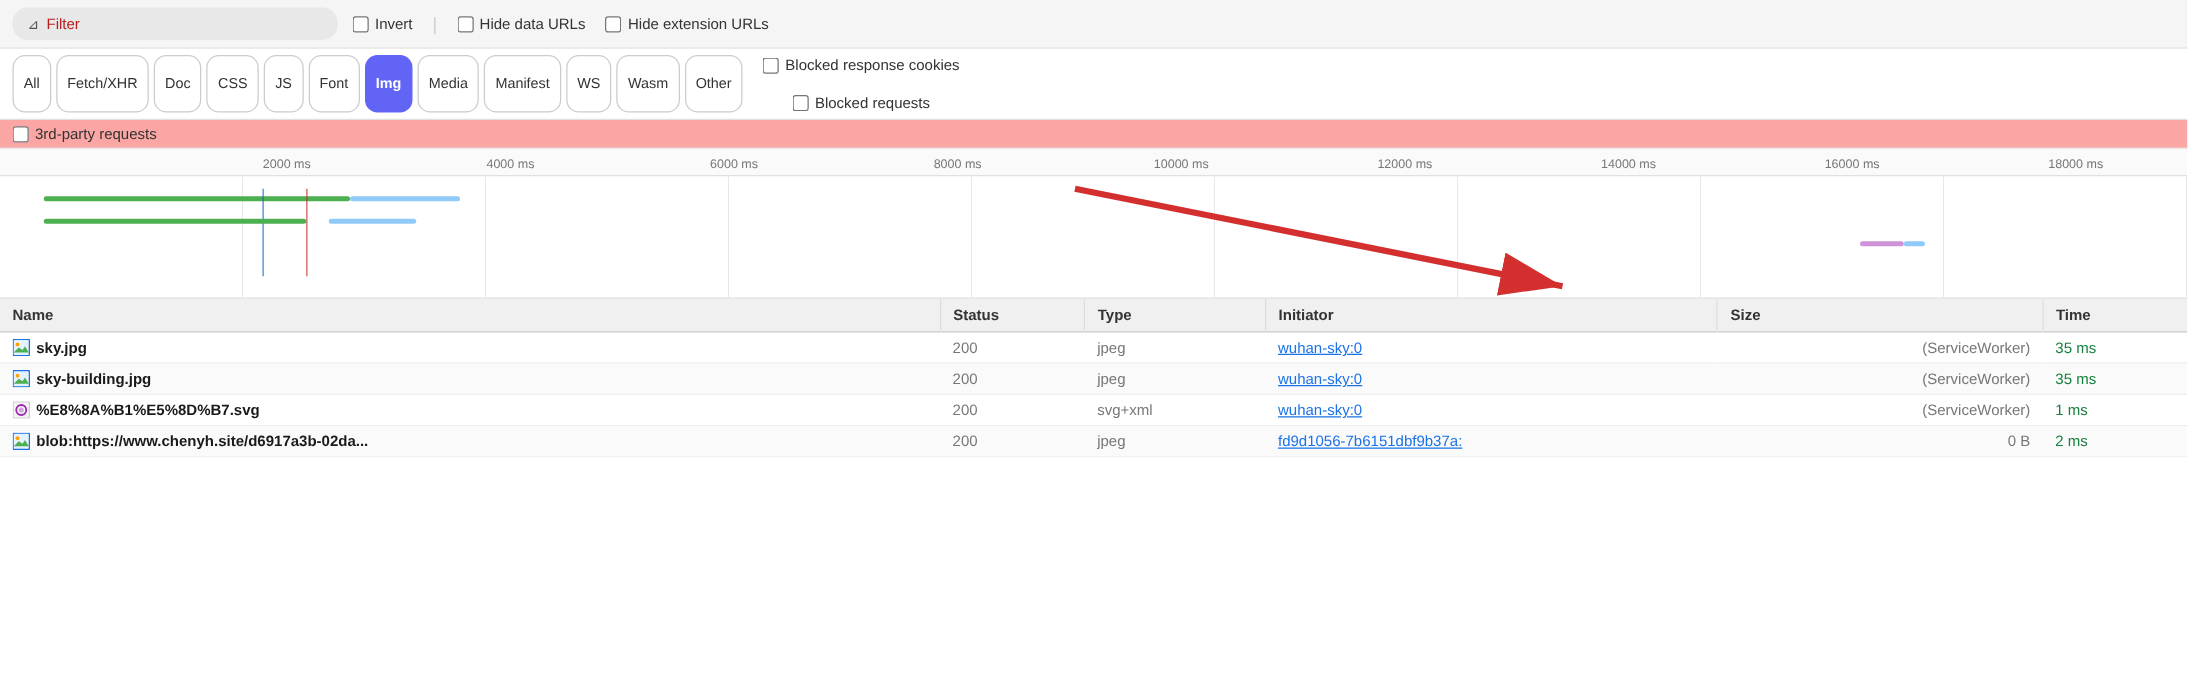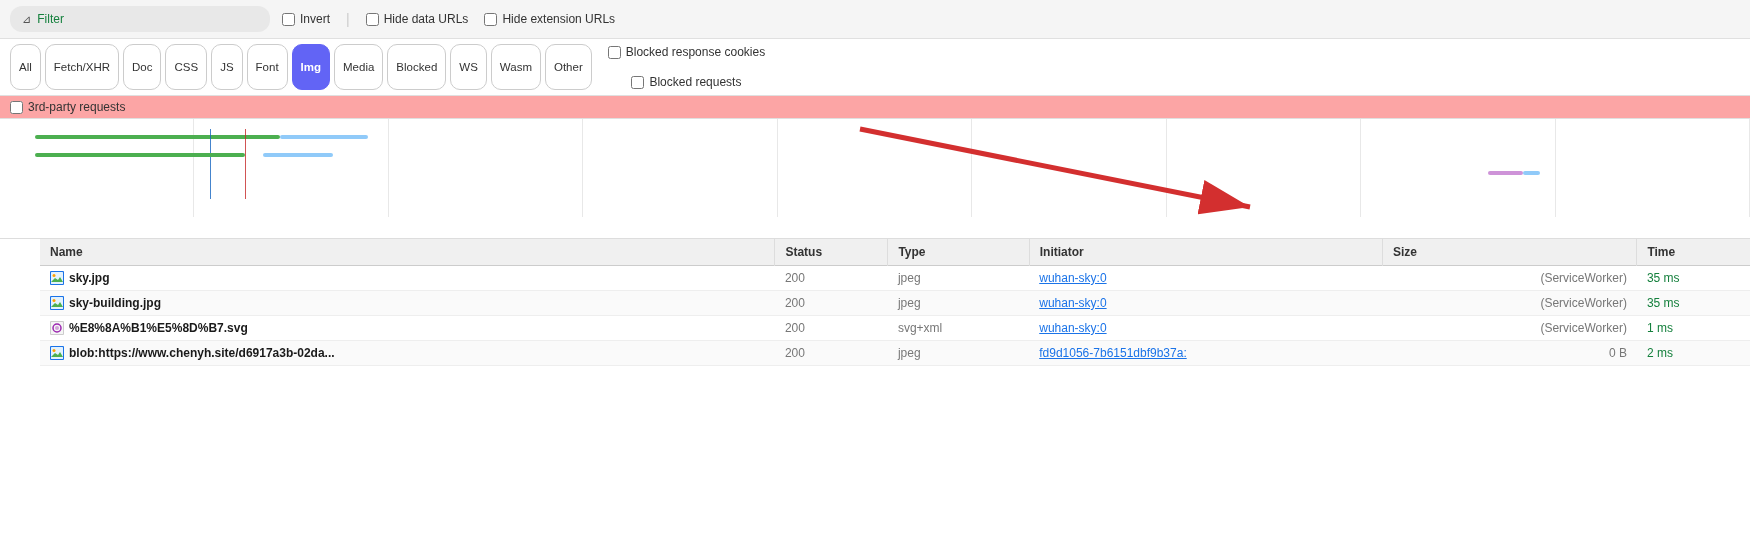--- a/index.html
+++ b/index.html
@@ -34,21 +34,21 @@
       height: 26px;
     }
 
     .filter-icon {
       font-size: 11px;
       color: #555;
     }
 
     .filter-label {
       font-size: 12px;
-      color: #15803d;
+      color: #b91c1c;
     }
 
     .checkbox-group {
       display: flex;
       align-items: center;
       gap: 16px;
     }
 
     .checkbox-item {
       display: flex;
@@ -236,21 +236,20 @@
     .img-icon {
       width: 14px;
       height: 14px;
       flex-shrink: 0;
       margin-right: 5px;
     }
 
     .table-container {
       overflow-y: auto;
       max-height: 240px;
-      padding-left: 40px;
     }
   </style>
 </head>
 <body>
 
 <div class="toolbar">
   <div class="filter-box">
     <span class="filter-icon">⊿</span>
     <span class="filter-label">Filter</span>
   </div>
@@ -273,21 +272,21 @@
 
 <div class="type-bar">
   <button class="type-btn all">All</button>
   <button class="type-btn">Fetch/XHR</button>
   <button class="type-btn">Doc</button>
   <button class="type-btn">CSS</button>
   <button class="type-btn">JS</button>
   <button class="type-btn">Font</button>
   <button class="type-btn active">Img</button>
   <button class="type-btn">Media</button>
-  <button class="type-btn">Blocked</button>
+  <button class="type-btn">Manifest</button>
   <button class="type-btn">WS</button>
   <button class="type-btn">Wasm</button>
   <button class="type-btn">Other</button>
   <div class="blocked-group">
     <label class="checkbox-item">
       <input type="checkbox" style="">
       <span>Blocked response cookies</span>
     </label>
     <label class="checkbox-item">
       <input type="checkbox" style="">
@@ -297,20 +296,32 @@
 </div>
 
 <div class="thirdparty-bar">
   <label class="checkbox-item">
     <input type="checkbox" style="">
     <span>3rd-party requests</span>
   </label>
 </div>
 
 <div class="timeline-area">
+  <div class="timeline-ruler">
+    <div style="width:130px; flex-shrink:0;"></div>
+    <div class="ruler-tick">2000 ms</div>
+    <div class="ruler-tick">4000 ms</div>
+    <div class="ruler-tick">6000 ms</div>
+    <div class="ruler-tick">8000 ms</div>
+    <div class="ruler-tick">10000 ms</div>
+    <div class="ruler-tick">12000 ms</div>
+    <div class="ruler-tick">14000 ms</div>
+    <div class="ruler-tick">16000 ms</div>
+    <div class="ruler-tick">18000 ms</div>
+  </div>
 
   <div class="timeline-chart" style="position:relative; height:98px;">
 
     <div class="wf-bar" style="background:#4caf50; left:2%; top:16px; width:14%;"></div>
     <div class="wf-bar" style="background:#90caf9; left:16%; top:16px; width:5%;"></div>
 
     <div style="position:absolute; left:12%; top:10px; width:1px; height:70px; background:#1565c0; opacity:0.8;"></div>
 
     <div style="position:absolute; left:14%; top:10px; width:1px; height:70px; background:#c62828; opacity:0.8;"></div>
 

